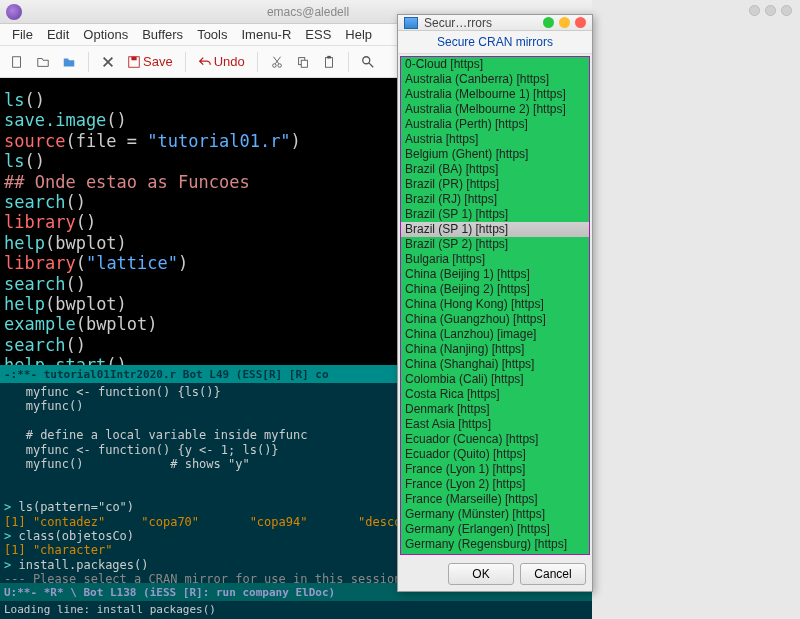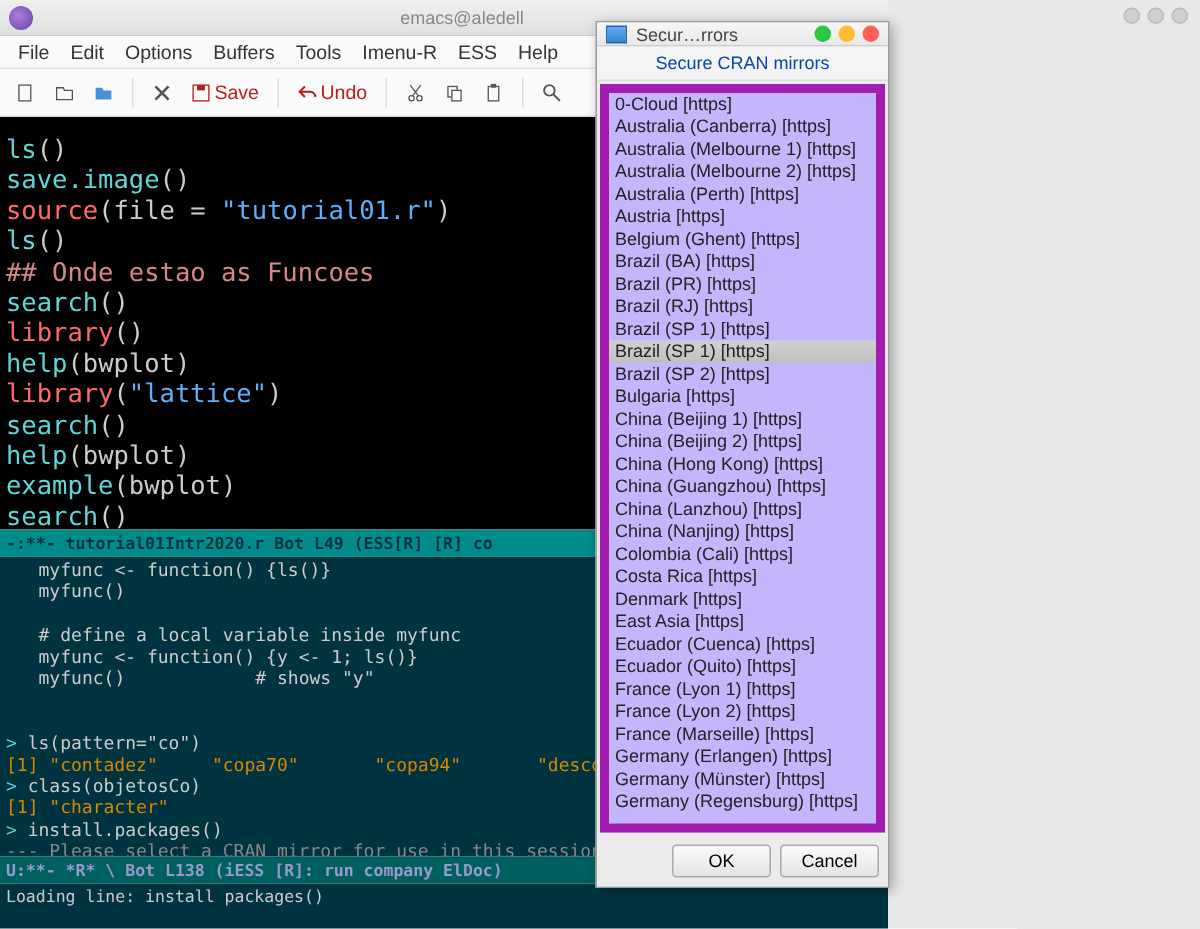--- a/index.html
+++ b/index.html
@@ -28,35 +28,35 @@
   .editor .cmt { color: #d78787; }
   
   .modeline { height: 18px; background: #008b8b; color: #003340; font-family: monospace; font-size: 11px; padding: 2px 4px; display:flex; align-items:center;font-weight:bold;}
   .modeline.inactive { background: #005f5f; color:#99c; }
   
   .console { background: #003340; color:#ccc; font-family: monospace; font-size:12px; line-height:1.2; padding:2px 4px; white-space:pre; height: 200px;}
   .console .prompt { color:#5fd7d7; }
   .console .out { color:#d78700; }
   .console .msg { color:#888; }
   
-  .minibuf { height:30px; background:#003340; color:#ccc; font-family:monospace; font-size:11px; padding:2px 4px; white-space:nowrap; overflow:hidden;}
+  .minibuf { height:18px; background:#003340; color:#ccc; font-family:monospace; font-size:11px; padding:2px 4px; white-space:nowrap; overflow:hidden;}
   
   .cursor-block { display:inline-block; width:7px; height:13px; background:#ccc; vertical-align:text-bottom;}
   
   
   .dialog { position: absolute; left: 397px; top: 14px; width: 196px; height: 578px; background: #ececec; border: 1px solid #999; box-shadow: 2px 2px 8px rgba(0,0,0,0.3); display:flex; flex-direction:column; }
   .dialog-title { height: 16px; background: linear-gradient(#f6f6f6,#e8e8e8); display:flex; align-items:center; padding:0 6px; border-bottom:1px solid #ccc;}
   .dialog-title .dt-icon { width:14px; height:12px; background:linear-gradient(#6af,#38c); border:1px solid #26a; margin-right:6px;}
   .dialog-title .dt-text { flex:1; color:#444; font-size:12px;}
   .traf { display:flex; gap:5px;}
   .traf div { width:11px; height:11px; border-radius:50%;}
   .traf .g { background:#28c840;} .traf .y{background:#febc2e;} .traf .r{background:#ff5f57;}
   
   .dialog-header { text-align:center; padding:4px 4px; color:#0645ad; font-size:12px; border-bottom:1px solid #ddd; background:#f4f4f4;}
-  .mirror-list { flex:1; background:#c4b5fd; border:6px solid #a21caf; margin:2px; overflow-y:auto; font-size:12px; color:#222;}
+  .mirror-list { flex:1; background:#22c55e; border:1px solid #a21caf; margin:2px; overflow-y:auto; font-size:12px; color:#222;}
   .mirror-list::-webkit-scrollbar{width:14px;} .mirror-list::-webkit-scrollbar-thumb{background:#c0c0c0;border:1px solid #999;border-radius:2px;} .mirror-list::-webkit-scrollbar-track{background:#eee;}
   .mirror-item { padding:0 4px; line-height:15px; cursor:pointer; white-space:nowrap;}
   .mirror-item.selected { background: linear-gradient(#d0d0d0,#c0c0c0); }
   .dialog-buttons { display:flex; gap:6px; padding:6px; justify-content:flex-end; background:#ececec;}
   .dialog-buttons button { min-width:66px; height:22px; font-size:12px; background:linear-gradient(#fafafa,#e4e4e4); border:1px solid #aaa; border-radius:3px; cursor:pointer;}
   
   .desktop-dots { position:absolute; right:8px; top:5px; display:flex; gap:5px;}
   .desktop-dots div{width:11px;height:11px;border-radius:50%;background:#d0d0d0;border:1px solid #bbb;}
 </style>
 </head>
@@ -211,32 +211,33 @@
       <div class="mirror-item">Brazil (PR) [https]</div>
       <div class="mirror-item">Brazil (RJ) [https]</div>
       <div class="mirror-item">Brazil (SP 1) [https]</div>
       <div class="mirror-item selected">Brazil (SP 1) [https]</div>
       <div class="mirror-item">Brazil (SP 2) [https]</div>
       <div class="mirror-item">Bulgaria [https]</div>
       <div class="mirror-item">China (Beijing 1) [https]</div>
       <div class="mirror-item">China (Beijing 2) [https]</div>
       <div class="mirror-item">China (Hong Kong) [https]</div>
       <div class="mirror-item">China (Guangzhou) [https]</div>
-      <div class="mirror-item">China (Lanzhou) [https]</div>
+      <div class="mirror-item">China (Lanzhou) [image]</div>
       <div class="mirror-item">China (Nanjing) [https]</div>
+      <div class="mirror-item">China (Shanghai) [https]</div>
       <div class="mirror-item">Colombia (Cali) [https]</div>
       <div class="mirror-item">Costa Rica [https]</div>
       <div class="mirror-item">Denmark [https]</div>
       <div class="mirror-item">East Asia [https]</div>
       <div class="mirror-item">Ecuador (Cuenca) [https]</div>
       <div class="mirror-item">Ecuador (Quito) [https]</div>
       <div class="mirror-item">France (Lyon 1) [https]</div>
       <div class="mirror-item">France (Lyon 2) [https]</div>
       <div class="mirror-item">France (Marseille) [https]</div>
+      <div class="mirror-item">Germany (Münster) [https]</div>
       <div class="mirror-item">Germany (Erlangen) [https]</div>
-      <div class="mirror-item">Germany (Münster) [https]</div>
       <div class="mirror-item">Germany (Regensburg) [https]</div>
     </div>
   <div class="dialog-buttons">
     <button>OK</button>
     <button>Cancel</button>
   </div>
 </div>
 
 </body></html>

